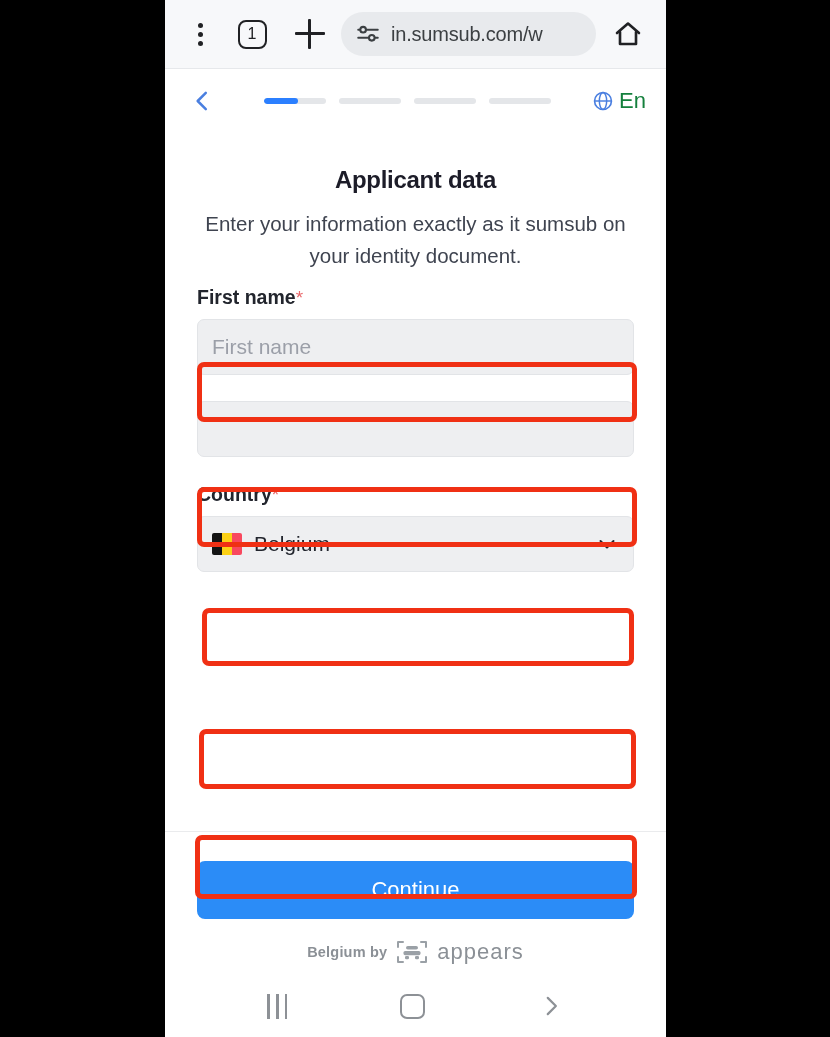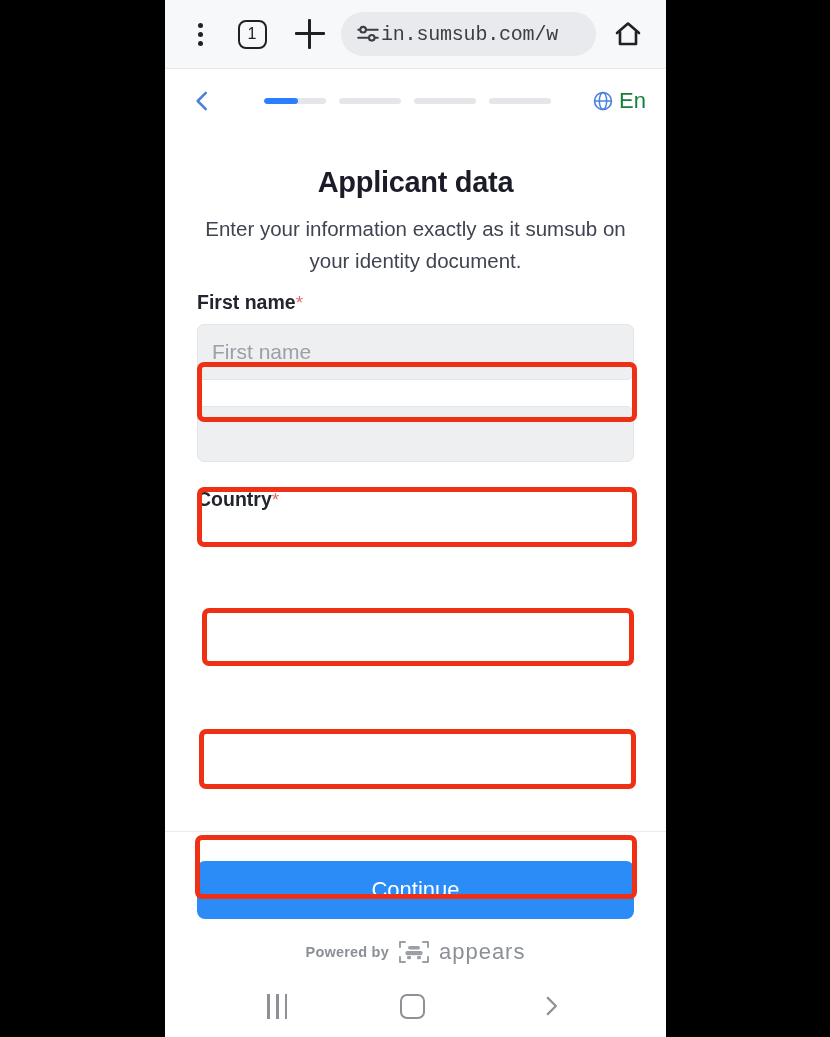--- a/index.html
+++ b/index.html
@@ -67,23 +67,23 @@
   .plus-ico::after  { top: 0; left: 13px; height: 30px; width: 3.2px; }
 
   .url-pill {
     flex: 1 1 auto;
     height: 44px;
     background: #e8eaed;
     border-radius: 22px;
     display: flex;
     align-items: center;
     padding: 0 14px;
+    gap: 10px;
     min-width: 0;
     margin: 0 2px;
-    font-family: Liberation Mono, monospace;
   }
   .url-text {
     font-size: 20px;
     color: #3c4043;
     white-space: nowrap;
     overflow: hidden;
     letter-spacing: -0.2px;
   }
 
   
@@ -140,21 +140,21 @@
   
   .form-body {
     flex: 1 1 auto;
     overflow: hidden;
     padding: 0 32px;
     min-height: 0;
   }
 
   .title {
     text-align: center;
-    font-size: 29px;
+    font-size: 24px;
     font-weight: bold;
     color: #1c1c28;
     margin-top: 32px;
     letter-spacing: -0.3px;
   }
   .subtitle {
     text-align: center;
     font-size: 20.5px;
     color: #3f4450;
     line-height: 1.55;
@@ -376,28 +376,41 @@
         <div class="field">
           <div class="control">
             <span class="ph"></span>
           </div>
         </div>
 
         <div class="field">
           <span class="flabel">
             <span>Country</span><span class="req">*</span>
           </span>
+          <div class="control">
+            <span class="flag">
+              <i style="background:#141414"></i>
+                <i style="background:#fcd116"></i>
+                <i style="background:#f8485e"></i>
+            </span>
+            <span class="val">Belgium</span>
+            <span class="chev-down">
+              <svg width="24" height="24" viewBox="0 0 24 24" fill="none">
+                <path d="M5.5 9l6.5 6.5L18.5 9" stroke="#22252d" stroke-width="2" stroke-linecap="round" stroke-linejoin="round"></path>
+              </svg>
+            </span>
+          </div>
         </div>
 
       </div>
 
       <div class="cta-area">
         <button class="continue">Continue</button>
         <div class="powered">
-          <span class="pb">Powered by</span>
+          <span class="pb">Belgium by</span>
           <span style="display:flex;">
             <svg width="30" height="22" viewBox="0 0 30 22" fill="none">
               <path d="M1 6V1h5M29 6V1h-5M1 16v5h5M29 16v5h-5" stroke="#9aa0a6" stroke-width="2" stroke-linecap="round" stroke-linejoin="round"></path>
               <rect x="9" y="5" width="12" height="3.6" rx="1.8" fill="#9aa0a6"></rect>
               <rect x="6.5" y="10" width="17" height="4.2" rx="1.6" fill="#9aa0a6"></rect>
               <rect x="8" y="15" width="4" height="3.2" rx="1.2" fill="#9aa0a6"></rect>
               <rect x="18" y="15" width="4" height="3.2" rx="1.2" fill="#9aa0a6"></rect>
             </svg>
           </span>
           <span class="brand">appears</span>

